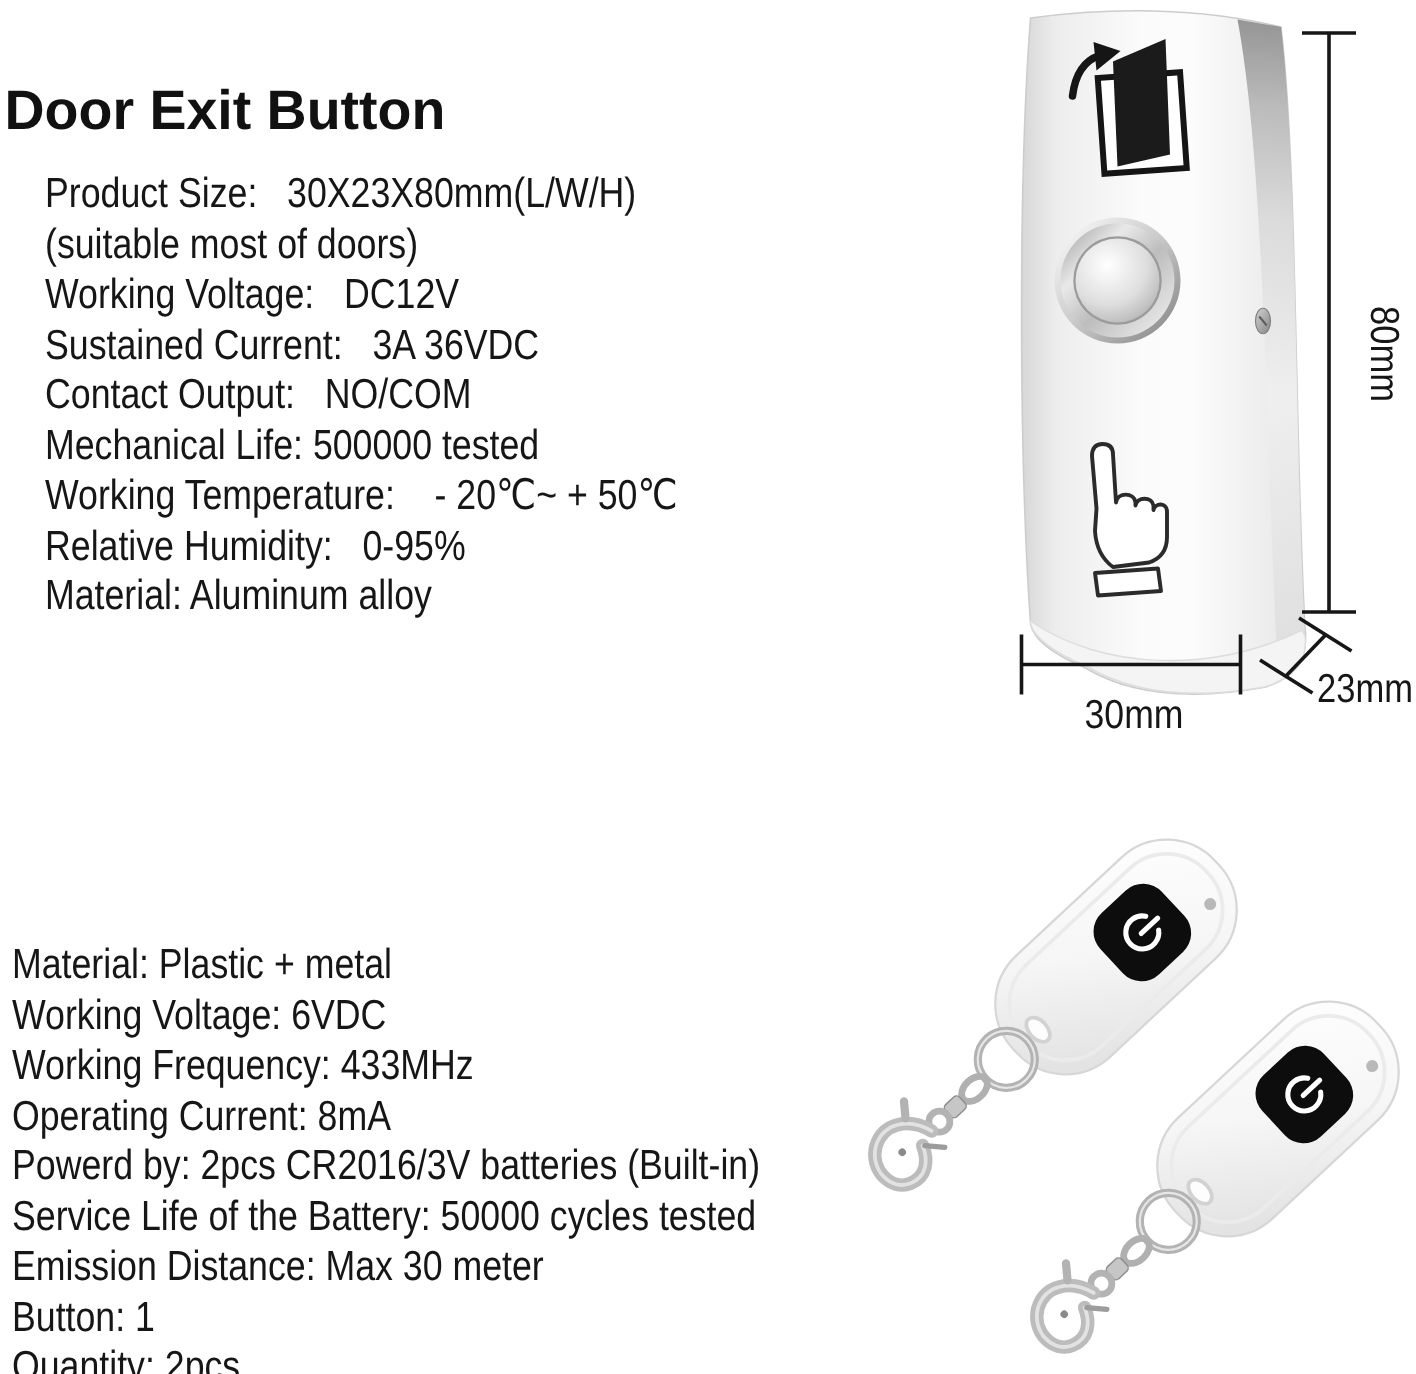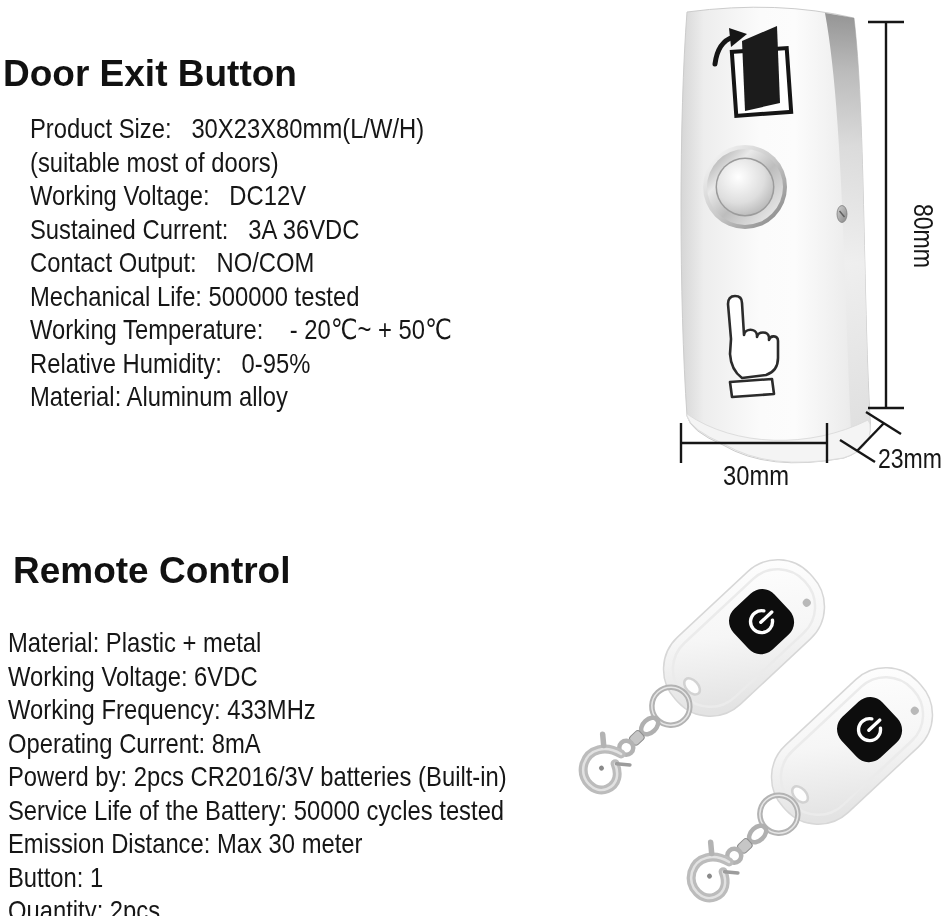--- a/index.html
+++ b/index.html
@@ -134,21 +134,20 @@
     <text class="dim-text" x="126" y="485" text-anchor="middle" textLength="66" lengthAdjust="spacingAndGlyphs">30mm</text>
 
     <g stroke="#161616" stroke-width="2.4">
       <line x1="236" y1="412" x2="271" y2="434"></line>
       <line x1="210" y1="440" x2="245" y2="462"></line>
       <line x1="227" y1="451" x2="254" y2="423"></line>
     </g>
     <text class="dim-text" x="248" y="468" text-anchor="start" textLength="64" lengthAdjust="spacingAndGlyphs">23mm</text>
   </svg>
 
-  <h1 class="section-title" id="remote-title">Remote Control</h1>
 
   <div class="spec-list" id="remote-specs">
     <div class="spec-line">Material: Plastic + metal</div>
     <div class="spec-line">Working Voltage: 6VDC</div>
     <div class="spec-line">Working Frequency: 433MHz</div>
     <div class="spec-line">Operating Current: 8mA</div>
     <div class="spec-line">Powerd by: 2pcs CR2016/3V batteries (Built-in)</div>
     <div class="spec-line">Service Life of the Battery: 50000 cycles tested</div>
     <div class="spec-line">Emission Distance: Max 30 meter</div>
     <div class="spec-line">Button: 1</div>

